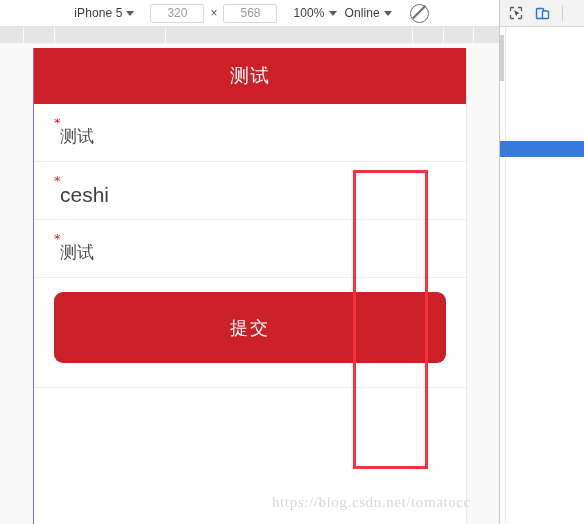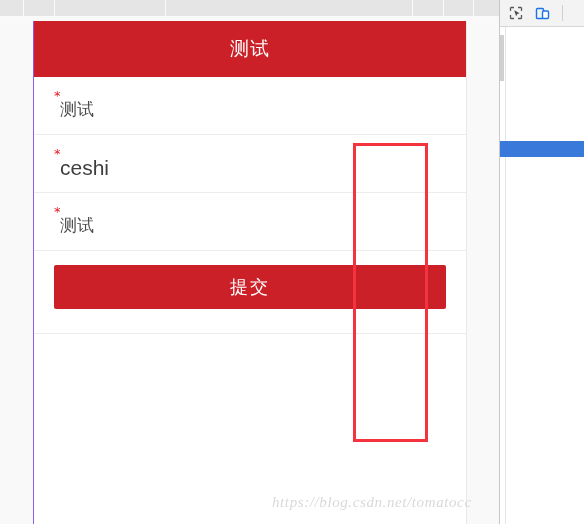--- a/index.html
+++ b/index.html
@@ -186,24 +186,24 @@
   }
   .field-value.latin {
     font-size: 21px;
     color: #3f3f3f;
   }
   .submit-wrap {
     padding: 14px 20px 0 20px;
   }
   .submit-btn {
     width: 100%;
-    height: 44px;
+    height: 71px;
     background: #cb2027;
     border: none;
-    border-radius: 2px;
+    border-radius: 9px;
     color: #ffffff;
     font-size: 18px;
     letter-spacing: 2px;
     font-family: "Liberation Sans", "DejaVu Sans", sans-serif;
     cursor: pointer;
     display: flex;
     align-items: center;
     justify-content: center;
   }
   .page-tail {
@@ -230,21 +230,20 @@
     position: absolute;
     left: 272px;
     top: 494px;
     font-family: "Liberation Serif", "DejaVu Serif", serif;
     font-size: 15px;
     color: #d9d9d9;
     letter-spacing: 0.6px;
     white-space: nowrap;
     z-index: 30;
     pointer-events: none;
-    font-style: italic;
   }
 
   
   .devtools {
     width: 84px;
     height: 524px;
     background: #ffffff;
     border-left: 1px solid #c8c8c8;
     display: flex;
     flex-direction: column;
@@ -315,20 +314,40 @@
   }
   .tag { color: #881280; }
 </style>
 </head>
 <body>
 
 <div class="app">
 
   <div class="device-pane">
 
+    <div class="device-toolbar">
+      <div class="dt-item">
+        <span class="dt-label">iPhone 5</span>
+        <span class="caret"></span>
+      </div>
+      <div class="dt-sep"></div>
+      <div class="dim-box">320</div>
+      <span class="dim-x">×</span>
+      <div class="dim-box">568</div>
+      <div class="dt-sep"></div>
+      <div class="dt-item">
+        <span class="dt-label">100%</span>
+        <span class="caret"></span>
+      </div>
+      <div class="dt-item">
+        <span class="dt-label">Online</span>
+        <span class="caret"></span>
+      </div>
+      <div class="throttle-icon"></div>
+    </div>
 
     <div class="ruler">
       <div class="tick" style="left:23px"></div>
       <div class="tick" style="left:54px"></div>
       <div class="tick" style="left:165px"></div>
       <div class="tick" style="left:412px"></div>
       <div class="tick" style="left:443px"></div>
       <div class="tick" style="left:473px"></div>
     </div>
 

